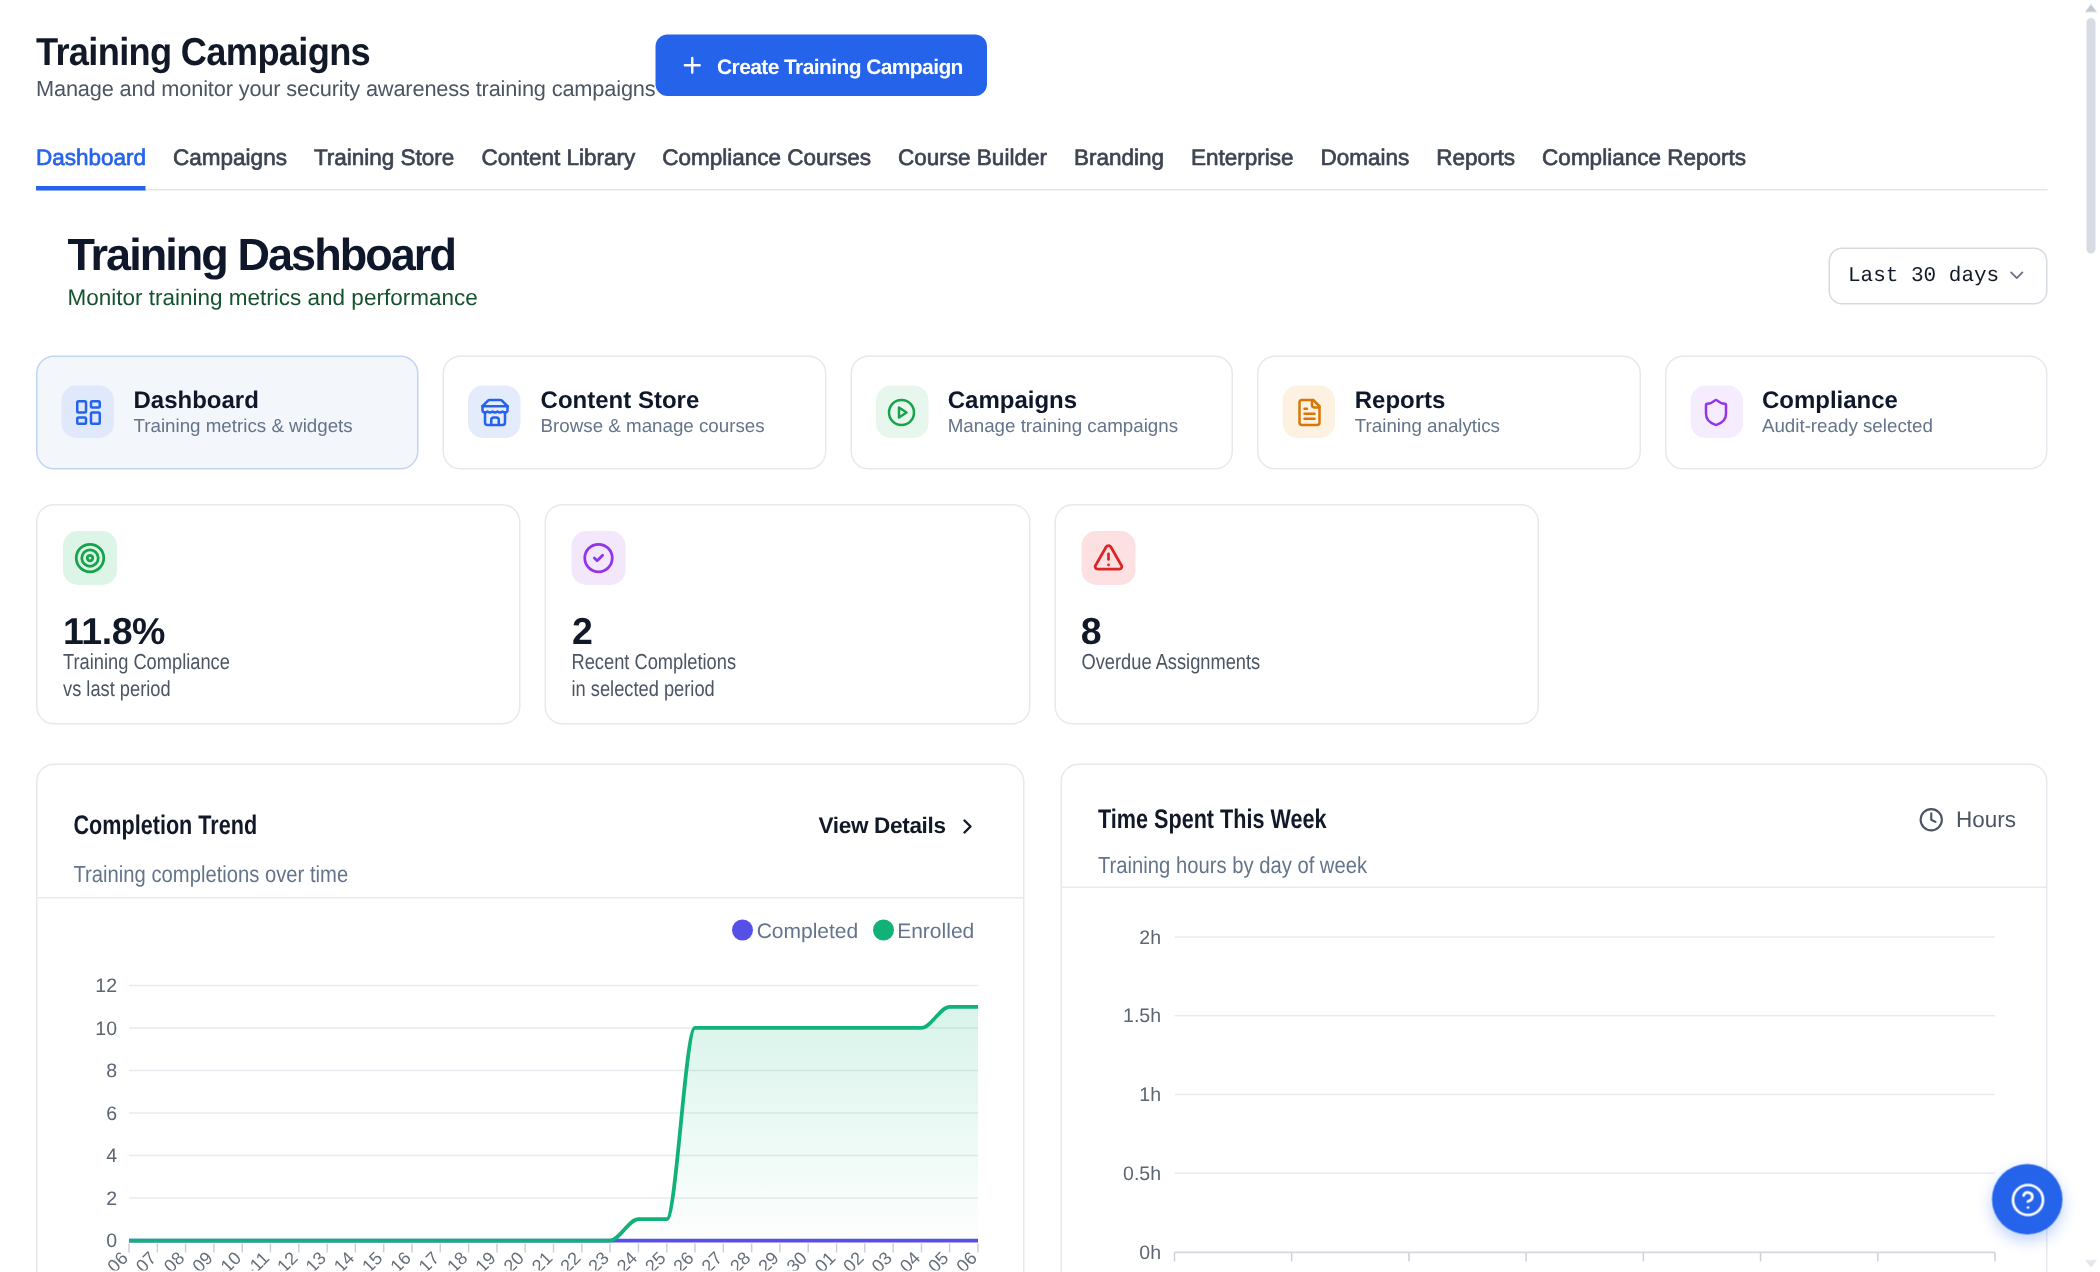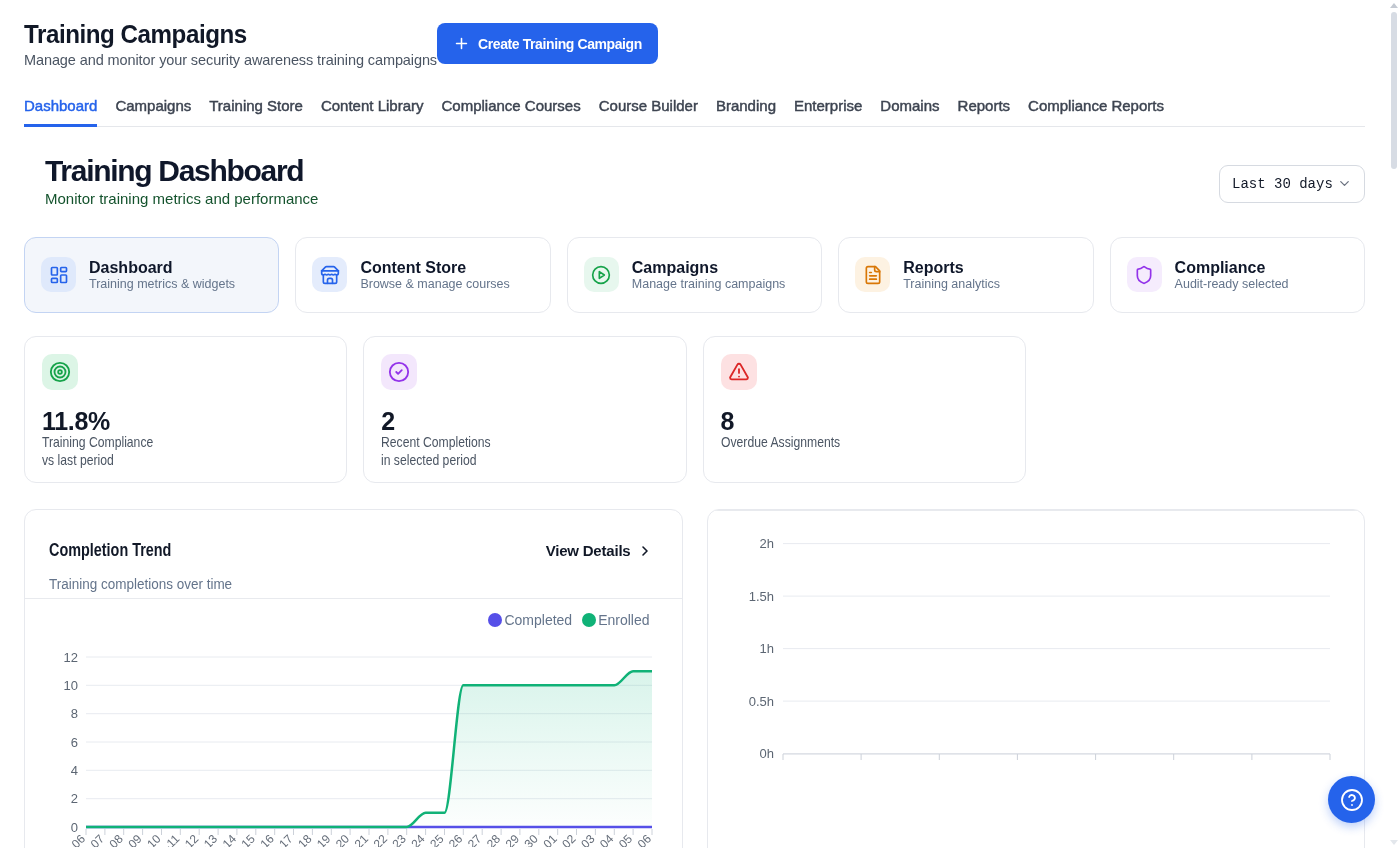--- a/index.html
+++ b/index.html
@@ -345,20 +345,33 @@
             <text x="608.1" y="202.5" text-anchor="end" transform="rotate(-45 608.1 202.5)">12-05</text>
             <text x="627.0" y="202.5" text-anchor="end" transform="rotate(-45 627.0 202.5)">12-06</text>
           </g>
         <line x1="61" y1="190" x2="627" y2="190" stroke="#564fe8" stroke-width="2.5"></line>
         <path d="M61.0,190.0C67.3,190.0,73.6,190.0,79.9,190.0C86.2,190.0,92.4,190.0,98.7,190.0C105.0,190.0,111.3,190.0,117.6,190.0C123.9,190.0,130.2,190.0,136.5,190.0C142.8,190.0,149.0,190.0,155.3,190.0C161.6,190.0,167.9,190.0,174.2,190.0C180.5,190.0,186.8,190.0,193.1,190.0C199.4,190.0,205.6,190.0,211.9,190.0C218.2,190.0,224.5,190.0,230.8,190.0C237.1,190.0,243.4,190.0,249.7,190.0C256.0,190.0,262.2,190.0,268.5,190.0C274.8,190.0,281.1,190.0,287.4,190.0C293.7,190.0,300.0,190.0,306.3,190.0C312.6,190.0,318.8,190.0,325.1,190.0C331.4,190.0,337.7,190.0,344.0,190.0C350.3,190.0,356.6,190.0,362.9,190.0C369.2,190.0,375.4,190.0,381.7,190.0C388.0,190.0,394.3,175.8,400.6,175.8C406.9,175.8,413.2,175.8,419.5,175.8C425.8,175.8,432.0,48.3,438.3,48.3C444.6,48.3,450.9,48.3,457.2,48.3C463.5,48.3,469.8,48.3,476.1,48.3C482.4,48.3,488.6,48.3,494.9,48.3C501.2,48.3,507.5,48.3,513.8,48.3C520.1,48.3,526.4,48.3,532.7,48.3C539.0,48.3,545.2,48.3,551.5,48.3C557.8,48.3,564.1,48.3,570.4,48.3C576.7,48.3,583.0,48.3,589.3,48.3C595.6,48.3,601.8,34.2,608.1,34.2C614.4,34.2,620.7,34.2,627.0,34.2L627,190L61,190Z" fill="url(#ga)"></path>
         <path d="M61.0,190.0C67.3,190.0,73.6,190.0,79.9,190.0C86.2,190.0,92.4,190.0,98.7,190.0C105.0,190.0,111.3,190.0,117.6,190.0C123.9,190.0,130.2,190.0,136.5,190.0C142.8,190.0,149.0,190.0,155.3,190.0C161.6,190.0,167.9,190.0,174.2,190.0C180.5,190.0,186.8,190.0,193.1,190.0C199.4,190.0,205.6,190.0,211.9,190.0C218.2,190.0,224.5,190.0,230.8,190.0C237.1,190.0,243.4,190.0,249.7,190.0C256.0,190.0,262.2,190.0,268.5,190.0C274.8,190.0,281.1,190.0,287.4,190.0C293.7,190.0,300.0,190.0,306.3,190.0C312.6,190.0,318.8,190.0,325.1,190.0C331.4,190.0,337.7,190.0,344.0,190.0C350.3,190.0,356.6,190.0,362.9,190.0C369.2,190.0,375.4,190.0,381.7,190.0C388.0,190.0,394.3,175.8,400.6,175.8C406.9,175.8,413.2,175.8,419.5,175.8C425.8,175.8,432.0,48.3,438.3,48.3C444.6,48.3,450.9,48.3,457.2,48.3C463.5,48.3,469.8,48.3,476.1,48.3C482.4,48.3,488.6,48.3,494.9,48.3C501.2,48.3,507.5,48.3,513.8,48.3C520.1,48.3,526.4,48.3,532.7,48.3C539.0,48.3,545.2,48.3,551.5,48.3C557.8,48.3,564.1,48.3,570.4,48.3C576.7,48.3,583.0,48.3,589.3,48.3C595.6,48.3,601.8,34.2,608.1,34.2C614.4,34.2,620.7,34.2,627.0,34.2" fill="none" stroke="#10b277" stroke-width="2.5"></path>
       </svg>
     </div>
 
     <div class="chartcard">
+      <div class="cc-head" style="padding-top:28px;">
+        <div class="cc-titlerow" style="height:24px;">
+          <div class="cc-title"><span class="t8">Time Spent This Week</span></div>
+          <div class="hours">
+            <svg width="17" height="17" viewBox="0 0 24 24" fill="none" stroke="#4b5563" stroke-width="2" stroke-linecap="round" stroke-linejoin="round">
+                <circle cx="12" cy="12" r="10"></circle>
+                <polyline points="12 6 12 12 16 14"></polyline>
+              </svg>
+            Hours
+          </div>
+        </div>
+        <div class="cc-sub" style="margin-top:10px; padding-bottom:4px;"><span class="t87">Training hours by day of week</span></div>
+      </div>
       <div class="cc-div"></div>
       <svg id="rchart" width="657" height="250" style="display:block; margin-top:1.5px;">
         <g stroke="#e8ebf0" stroke-width="1">
           <line x1="75" y1="31.6" x2="622" y2="31.6"></line>
           <line x1="75" y1="84.1" x2="622" y2="84.1"></line>
           <line x1="75" y1="136.6" x2="622" y2="136.6"></line>
           <line x1="75" y1="189.1" x2="622" y2="189.1"></line>
           <line x1="75" y1="241.6" x2="622" y2="241.6"></line>
         </g>
         <g font-size="13" fill="#5c6673" text-anchor="end">

